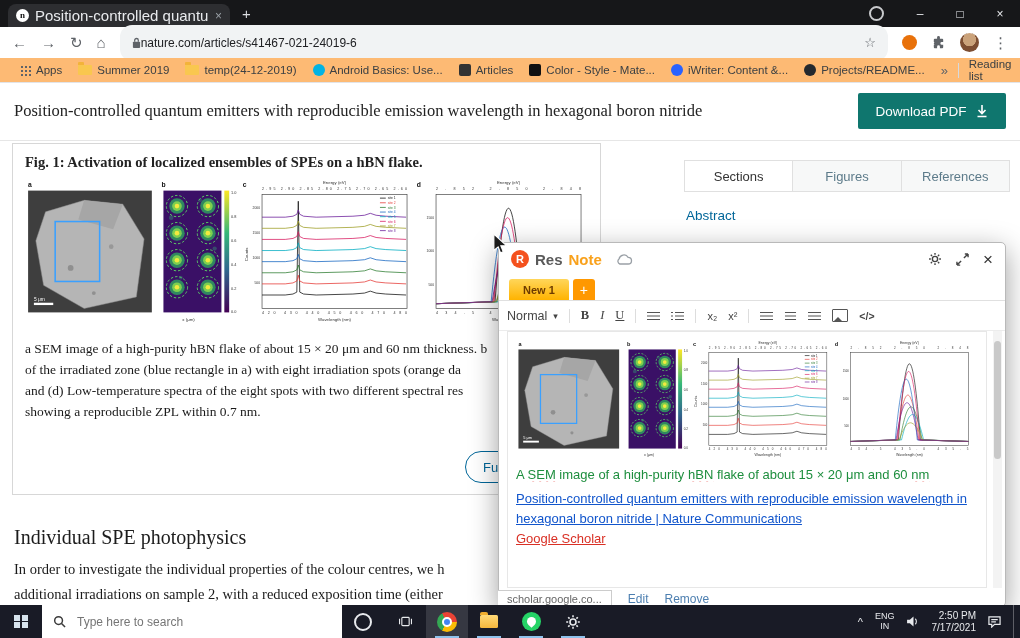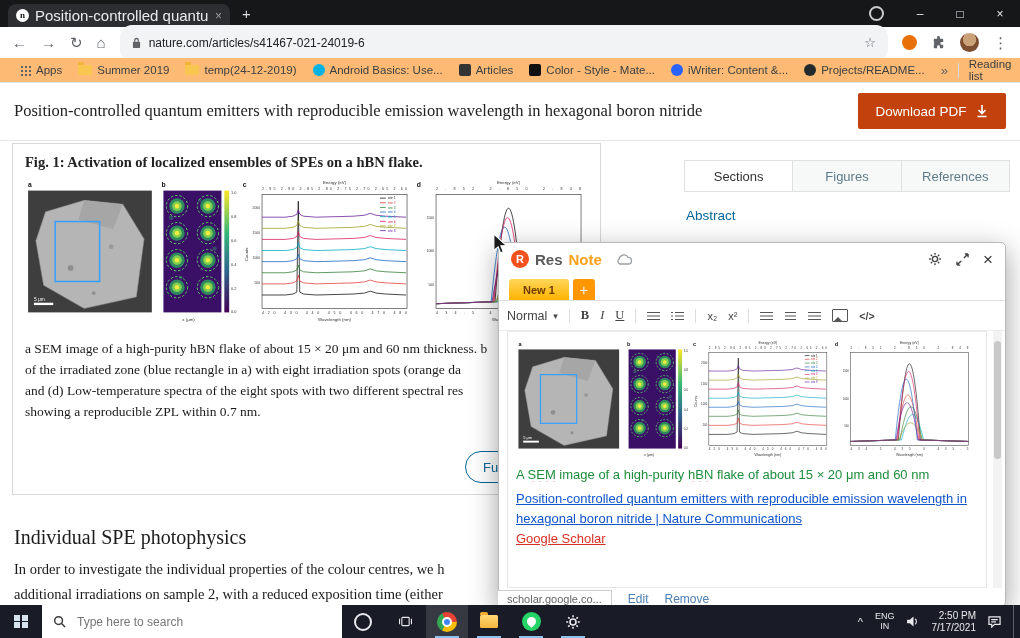--- a/index.html
+++ b/index.html
@@ -17,21 +17,21 @@
   .tab-close{color:#9aa0a6;font-size:12px;line-height:12px;}
   .newtab{color:#dadce0;font-size:15px;margin-left:12px;}
   .win-controls{margin-left:auto;display:flex;align-items:center;height:27px;}
   .circle-ico{width:11px;height:11px;border-radius:50%;border:2px solid #c8cacc;margin-right:16px;}
   .win-btn{width:40px;height:27px;display:flex;align-items:center;justify-content:center;color:#e8eaed;font-size:12px;}
 
   
   .navbar{position:absolute;top:27px;left:0;right:0;height:31px;background:#fff;display:flex;align-items:center;
           gap:14px;padding:0 12px;}
   .nav-icon{color:#5f6368;font-size:15px;line-height:15px;}
-  .omnibox{flex:1;height:36px;background:#f1f3f4;border-radius:12px;display:flex;align-items:center;gap:8px;padding:0 12px;}
+  .omnibox{flex:1;height:36px;background:#f1f3f4;border-radius:12px;display:flex;align-items:center;gap:0;padding:0 12px;}
   .url{font-size:12px;color:#202124;}
   .omni-star{margin-left:auto;color:#5f6368;font-size:13px;}
   .ext-orange{width:15px;height:15px;border-radius:50%;background:#e8710a;}
   .avatar{width:19px;height:19px;border-radius:50%;background:radial-gradient(circle at 50% 35%,#caa27a 0 42%,#7d4e32 43% 100%);}
 
   
   .bookmarks{position:absolute;top:58px;left:0;right:0;height:24px;background:#fdba74;border-bottom:1px solid #e2e4e8;
              display:flex;align-items:center;gap:16px;padding:0 20px;font-size:11.5px;color:#3c4043;}
   .bm{display:flex;align-items:center;gap:5px;white-space:nowrap;}
   .apps-grid{width:11px;height:11px;background:radial-gradient(#5f6368 1.1px,transparent 1.2px);background-size:4px 4px;}
@@ -39,21 +39,21 @@
   .folder-ico::before{content:"";position:absolute;top:-3px;left:0;width:6px;height:3px;background:#f3b33a;border-radius:1px 1px 0 0;}
   .fv{width:12px;height:12px;border-radius:50%;flex:0 0 auto;}
   .fv.sq{border-radius:2px;}
   .bm-right{margin-left:auto;display:flex;align-items:center;gap:10px;}
   .bm-div{width:1px;height:15px;background:#d7d9dc;}
 
   
   .page{position:absolute;top:83px;left:0;right:0;bottom:33px;background:#fff;overflow:hidden;}
   .article-header{position:absolute;top:0;left:0;right:0;height:56px;display:flex;align-items:center;padding:0 14px;}
   .article-title{font-family:"Liberation Serif",serif;font-size:16.5px;color:#222;flex:1;white-space:nowrap;overflow:hidden;padding-right:24px;}
-  .download-btn{flex:0 0 auto;width:148px;height:36px;background:#c2410c;color:#fff;border-radius:2px;
+  .download-btn{flex:0 0 auto;width:148px;height:36px;background:#0f766e;color:#fff;border-radius:2px;
                 display:flex;align-items:center;justify-content:center;gap:10px;font-size:13.5px;}
   .header-divider{position:absolute;top:57px;left:0;right:0;height:1px;background:#e6e6e6;}
 
   .fig-card{position:absolute;top:60px;left:12px;width:589px;height:352px;border:1px solid #d7d7d7;background:#fff;
             padding:10px 12px;box-sizing:border-box;overflow:hidden;}
   .fig-heading{font-family:"Liberation Serif",serif;font-weight:bold;font-size:14.5px;color:#222;}
   .fig-large{width:563px;height:145px;display:block;margin-top:8px;}
   .caption{margin-top:14px;font-family:"Liberation Serif",serif;font-size:13.5px;color:#1a1a1a;line-height:21px;}
   .caption div{white-space:nowrap;overflow:hidden;}
   .fullsize-btn{position:absolute;left:452px;top:307px;height:30px;padding:0 17px;border:1px solid #069;

